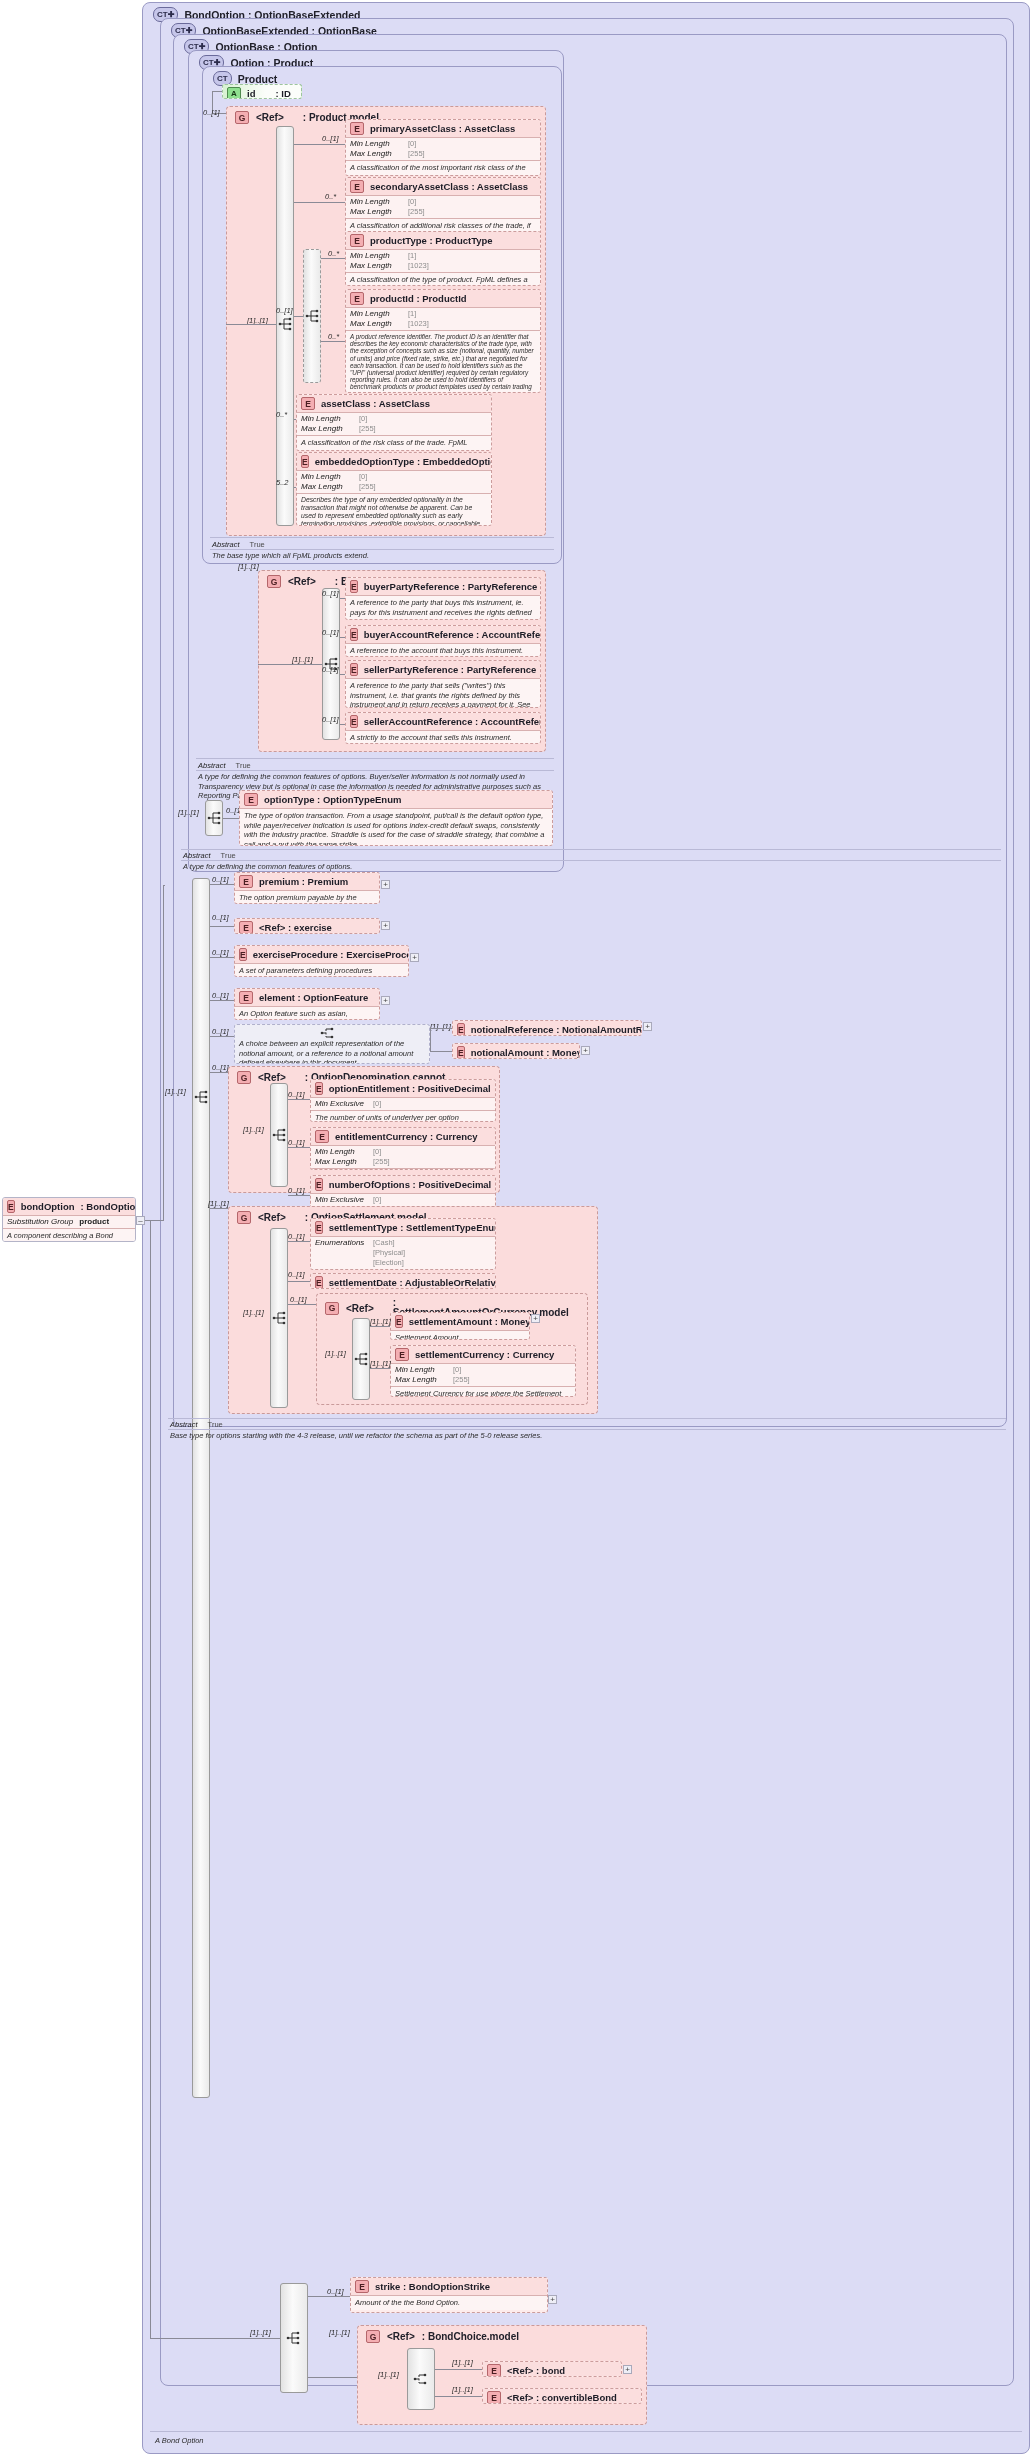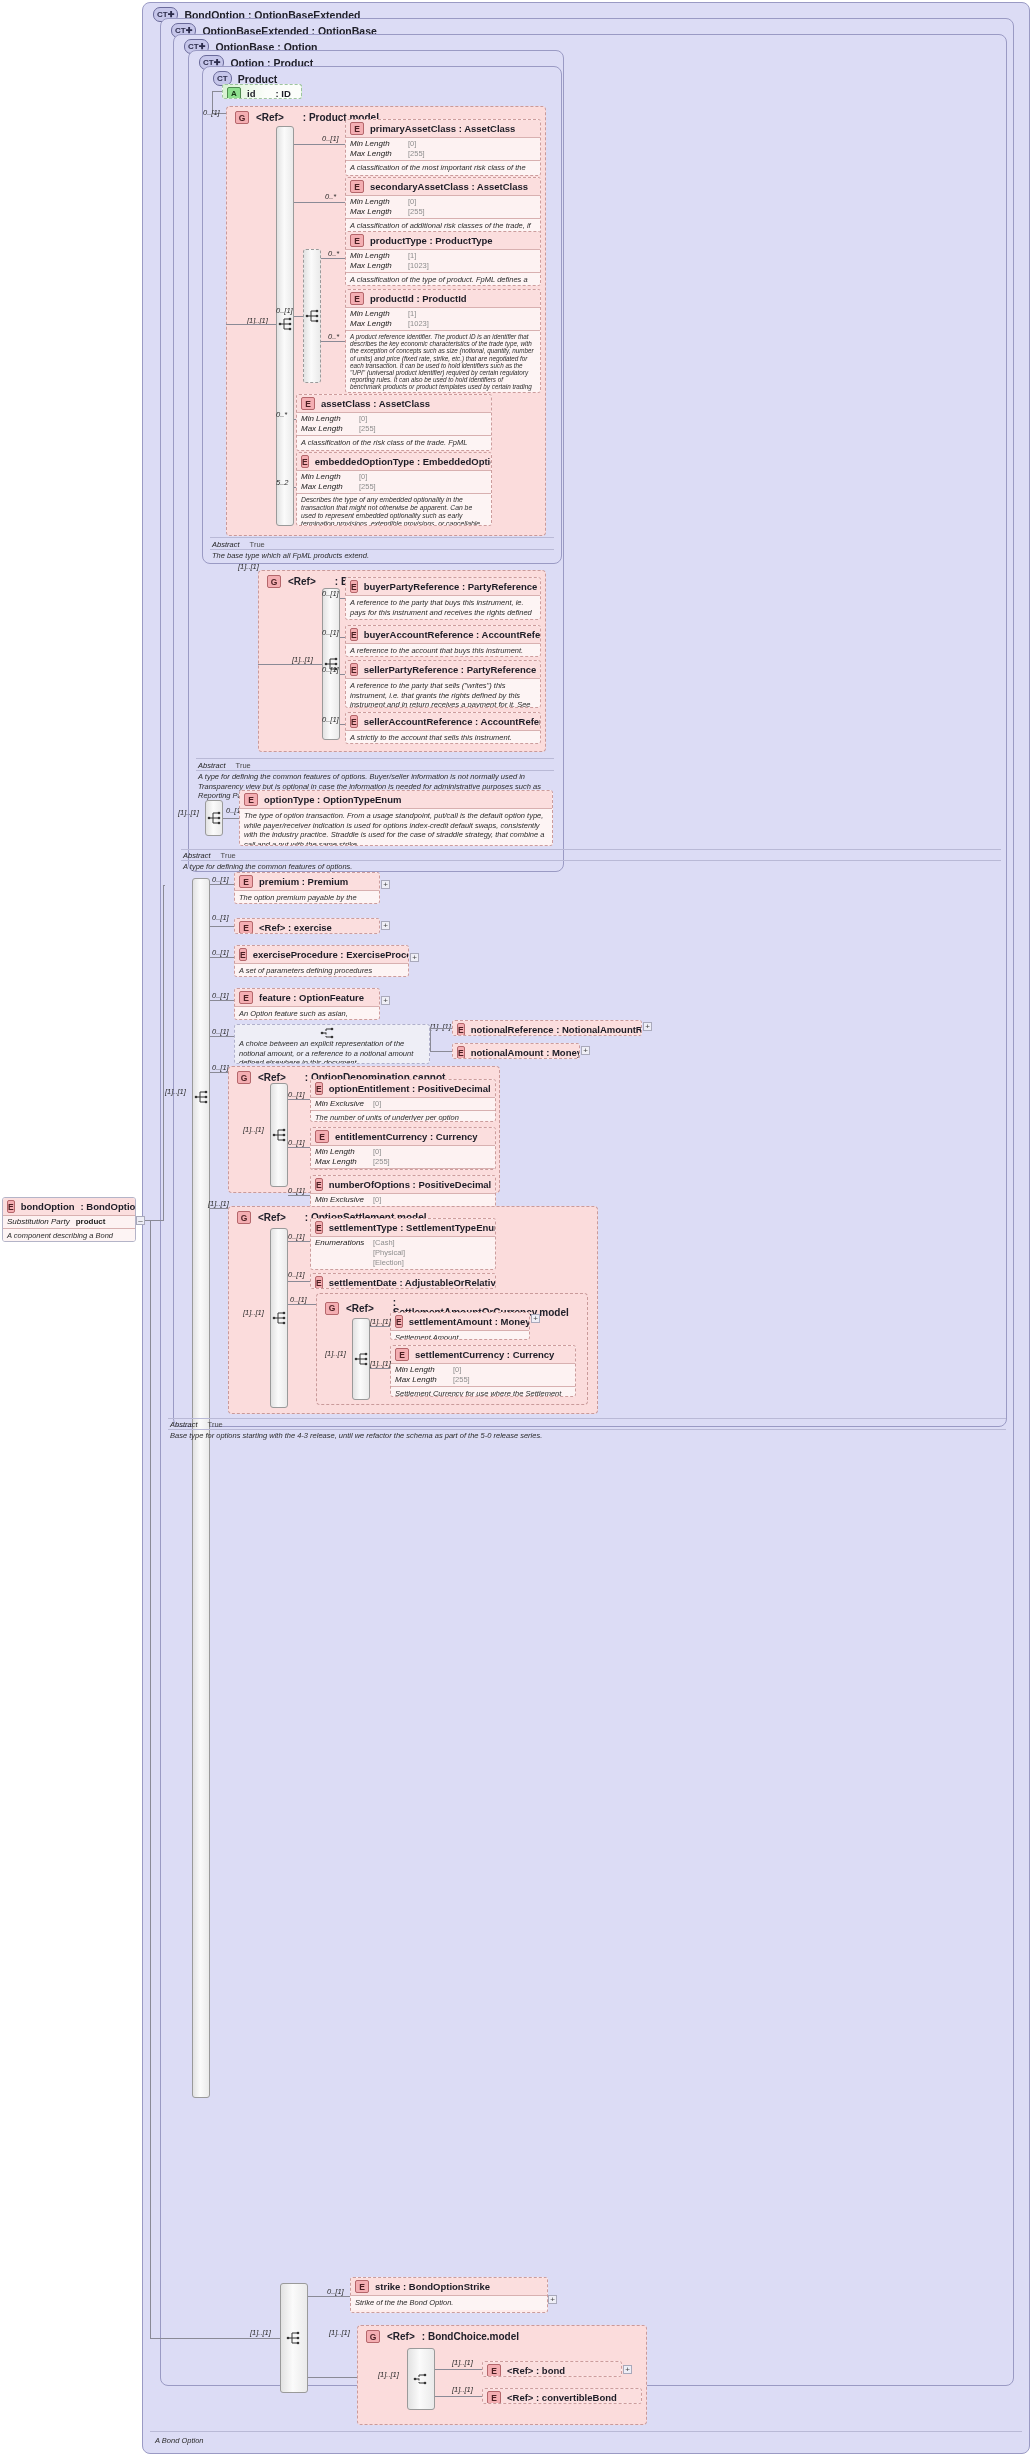--- a/index.html
+++ b/index.html
@@ -517,21 +517,21 @@
   <div class="nsep"></div>
   <div class="doc">A set of parameters defining procedures associated with the exercise.</div>
 </div>
 <div class="card" style="left:212px; top:948px;">0..[1]</div>
 <div class="ln lnh" style="left:210px; top:957px; width:24px;"></div>
 <div class="plus" style="left:410px; top:953px;">+</div>
 
 <div class="node" style="left:234px; top:988px; width:146px; height:32px;">
   <div class="nhdr">
     <span class="badge sq e">E</span>
-    <span>feature      : OptionFeature</span>
+    <span>element      : OptionFeature</span>
   </div>
   <div class="nsep"></div>
   <div class="doc">An Option feature such as asian, quanto, barrier, knock.</div>
 </div>
 <div class="card" style="left:212px; top:991px;">0..[1]</div>
 <div class="ln lnh" style="left:210px; top:1000px; width:24px;"></div>
 <div class="plus" style="left:381px; top:996px;">+</div>
 
 <div class="node white" style="left:234px; top:1024px; width:196px; height:40px; background:#eeeef6; border-color:#b0b0cc;">
   <div class="doc" style="padding-top:14px; background:transparent;">A choice between an explicit representation of the notional amount, or a reference to a notional amount defined elsewhere in this document.</div>
@@ -790,21 +790,21 @@
 </svg>
 <div class="card" style="left:250px; top:2328px;">[1]..[1]</div>
 <div class="ln lnh" style="left:240px; top:2338px; width:40px;"></div>
 
 <div class="node" style="left:350px; top:2277px; width:198px; height:36px;">
   <div class="nhdr">
     <span class="badge sq e">E</span>
     <span>strike       : BondOptionStrike</span>
   </div>
   <div class="nsep"></div>
-  <div class="doc">Strike of the the Bond Option.</div>
+  <div class="doc">Amount of the the Bond Option.</div>
 </div>
 <div class="card" style="left:327px; top:2287px;">0..[1]</div>
 <div class="ln lnh" style="left:308px; top:2296px; width:42px;"></div>
 <div class="plus" style="left:548px; top:2295px;">+</div>
 
 <div class="grp" style="left:357px; top:2325px; width:290px; height:100px;">
   <div class="grp-hdr">
     <span class="badge sq g">G</span>
     <span>&lt;Ref&gt;</span>
     <span style="">: BondChoice.model</span>
@@ -846,21 +846,21 @@
 
 <div class="node solid" style="left:2px; top:1197px; width:134px; height:45px; background:#ffffff; border-color:#b4b4c8;">
   <div class="nhdr" style="background:#fbdede;">
     <span class="badge sq e">E</span>
     <span>bondOption</span>
     <span>: BondOption</span>
   </div>
   <div class="nsep"></div>
   <div class="props" style="background:#fdf2f2;">
     <div class="prow">
-      <span class="pk" style="min-width:62px">Substitution Party</span>
+      <span class="pk" style="min-width:62px">Substitution Group</span>
       <span style="font-size:8px; font-weight:bold; color:#222;">product</span>
     </div>
   </div>
   <div class="nsep"></div>
   <div class="doc" style="background:#fdf4f4;">A component describing a Bond Option product.</div>
 </div>
 <div class="plus" style="left:136px; top:1216px;">–</div>
 <div class="ln lnh" style="left:145px; top:1220px; width:18px;"></div>
 <div class="ln lnv" style="left:163px; top:885px; height:336px;"></div>
 <div class="ln lnv" style="left:150px; top:1220px; height:1118px;"></div>

